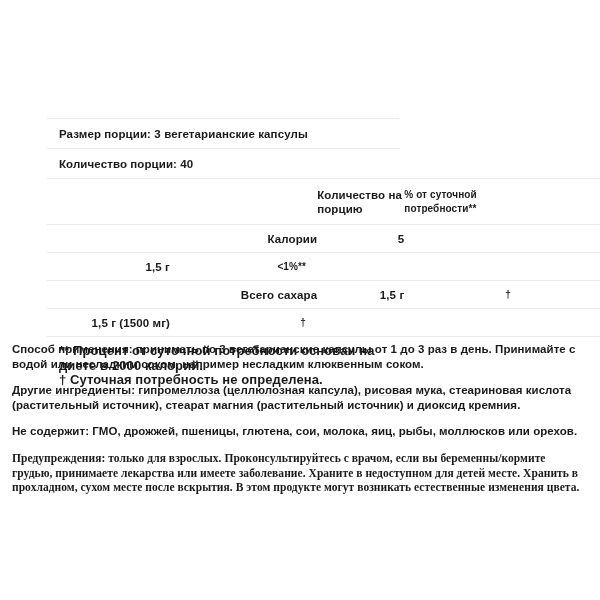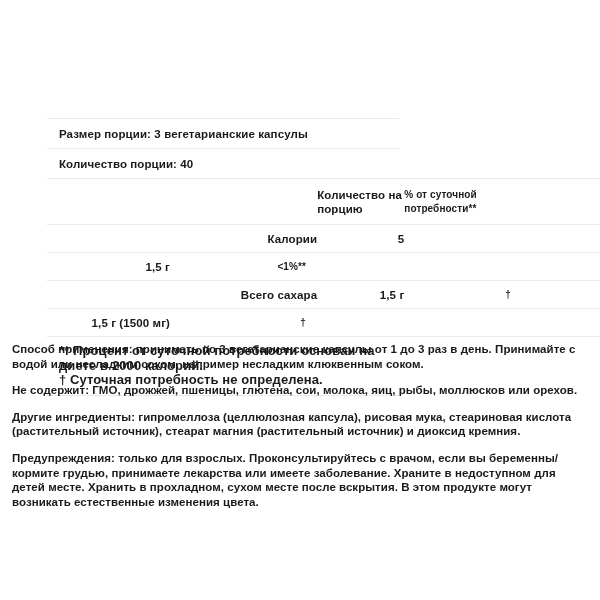--- a/index.html
+++ b/index.html
@@ -112,21 +112,21 @@
     padding: 0 12px;
   }
   .para {
     font-size: 11.5px;
     font-weight: bold;
     line-height: 14.6px;
     letter-spacing: 0.05px;
     margin: 0 0 12px 0;
     max-width: 576px;
   }
-  .para:last-child { margin-bottom: 0; }
+  .para:last-child { margin-bottom: 0; font-family: Liberation Serif, serif; }
 </style>
 </head>
 <body>
 
 <div class="page">
 
   <div class="facts">
 
     <div class="sep-narrow"></div>
 
@@ -175,18 +175,18 @@
     <div class="footnotes">
       <div>** Процент от суточной потребности основан на диете в 2000 калорий.</div>
       <div>† Суточная потребность не определена.</div>
     </div>
     <div class="sep-narrow"></div>
 
   </div>
 
   <div class="paragraphs">
     <p class="para">Способ применения: принимать по 3 вегетарианские капсулы от 1 до 3 раз в день. Принимайте с водой или несладким соком, например несладким клюквенным соком.</p>
+    <p class="para">Другие ингредиенты: гипромеллоза (целлюлозная капсула), рисовая мука, стеариновая кислота (растительный источник), стеарат магния (растительный источник) и диоксид кремния.</p>
     <p class="para">Не содержит: ГМО, дрожжей, пшеницы, глютена, сои, молока, яиц, рыбы, моллюсков или орехов.</p>
-    <p class="para">Другие ингредиенты: гипромеллоза (целлюлозная капсула), рисовая мука, стеариновая кислота (растительный источник), стеарат магния (растительный источник) и диоксид кремния.</p>
     <p class="para">Предупреждения: только для взрослых. Проконсультируйтесь с врачом, если вы беременны/кормите грудью, принимаете лекарства или имеете заболевание. Храните в недоступном для детей месте. Хранить в прохладном, сухом месте после вскрытия. В этом продукте могут возникать естественные изменения цвета.</p>
   </div>
 
 </div>
 
 </body></html>

